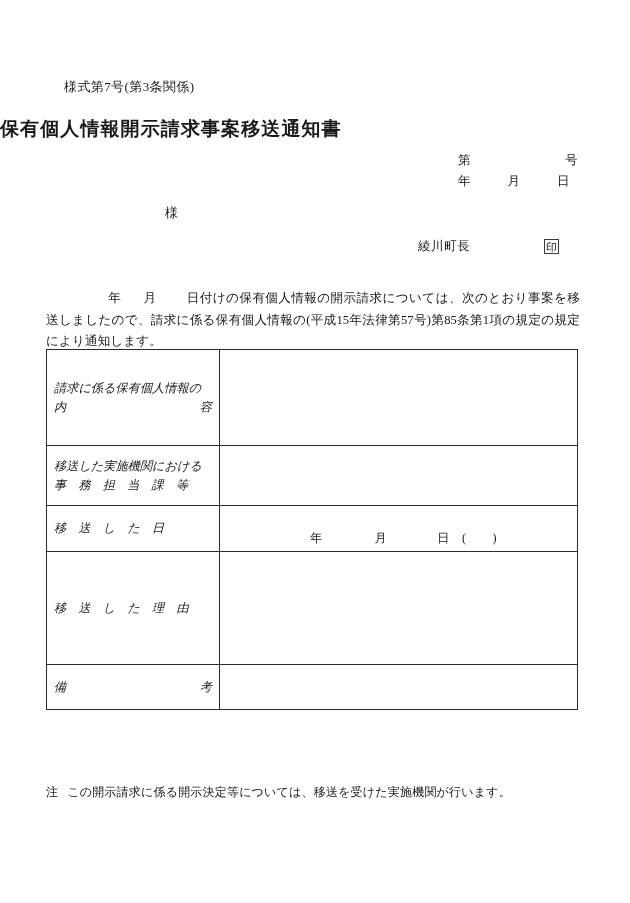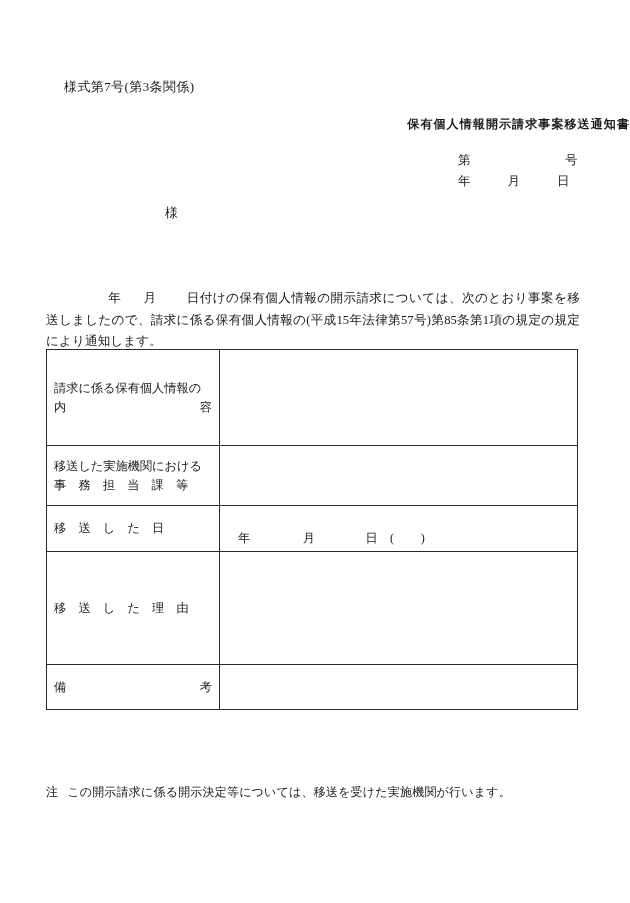--- a/index.html
+++ b/index.html
@@ -30,22 +30,22 @@
     letter-spacing: 0.4px;
     white-space: nowrap;
   }
 
   
   .doc-title {
     position: absolute;
     left: 0;
     right: 0;
     top: 116px;
-    text-align: right;
-    font-size: 12px;
+    text-align: left;
+    font-size: 19px;
     font-weight: bold;
     letter-spacing: 1.1px;
   }
 
   
   .meta-block {
     position: absolute;
     right: 52px;
     top: 150px;
     font-size: 12.5px;
@@ -118,20 +118,21 @@
   .form-table td {
     border: 1px solid #2b2b2b;
     padding: 0;
     vertical-align: middle;
     font-size: 12.2px;
   }
   .form-table td.label {
     width: 158px;
     padding: 4px 7px;
     line-height: 19px;
+    font-style: italic;
   }
   .form-table td.value {
     padding: 4px 8px;
     vertical-align: bottom;
   }
 
   
   .lbl-just {
     display: flex;
     justify-content: space-between;
@@ -161,21 +162,21 @@
   .phone {
     padding-bottom: 1px;
     letter-spacing: 0.4px;
     white-space: nowrap;
   }
   .phone .dash { display: inline-block; width: 46px; text-align: center; }
   .phone .paren-gap { display: inline-block; width: 34px; }
 
   
   .date-val {
-    text-align: left;
+    text-align: center;
     letter-spacing: 0.5px;
     white-space: nowrap;
     padding-left: 10px;
   }
   .date-val .g1 { display: inline-block; width: 52px; }
   .date-val .g2 { display: inline-block; width: 50px; }
   .date-val .g3 { display: inline-block; width: 12px; }
   .date-val .g4 { display: inline-block; width: 26px; }
 
   
@@ -205,20 +206,24 @@
     </div>
     <div class="meta-line date">
       <span>年</span>
       <span>月</span>
       <span>日</span>
     </div>
   </div>
 
   <div class="addressee">様</div>
 
+  <div class="issuer">
+    <span class="issuer-name">綾川町長</span>
+    <span class="seal-box">印</span>
+  </div>
 
   <div class="body-text">
     <span class="indent"></span><span>年</span><span class="gap-s"></span><span>月</span><span class="gap-m"></span><span>日付けの保有個人情報の開示請求については、次のとおり事案を移送しまし</span><span>たので、請求に係る保有個人情報の(平成15年法律第57号)第85条第1項の規定の規定により通知します。</span>
   </div>
 
   <table class="form-table">
     <tbody>
       <tr class="r1">
         <td class="label">
           <span class="lbl-line">請求に係る保有個人情報の</span>

